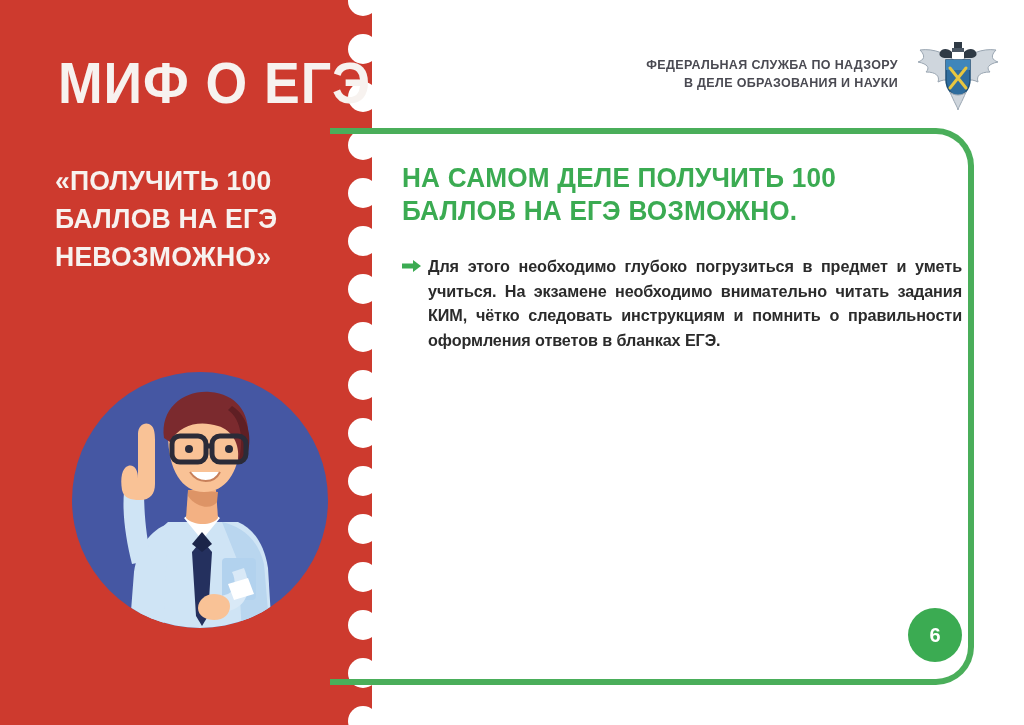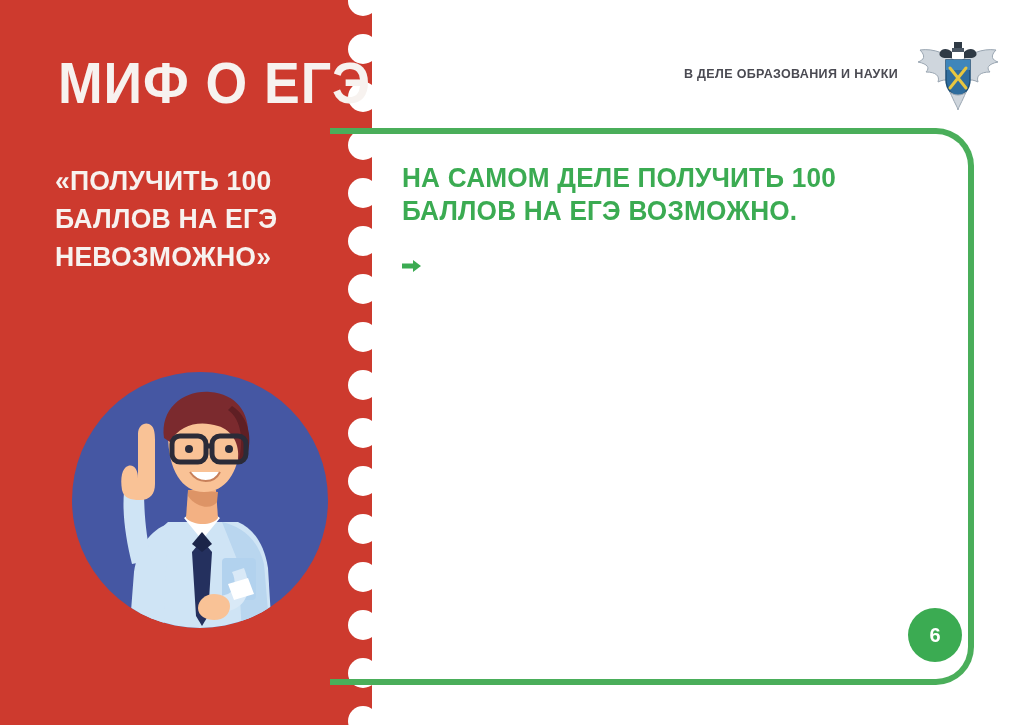--- a/index.html
+++ b/index.html
@@ -234,20 +234,21 @@
 
       <path d="M172 196 C180 216 176 232 160 238 L140 244 L136 228 L156 222 C164 218 164 208 160 200 Z" fill="#d9e9f7"></path>
       <path d="M142 222 C134 222 126 228 126 236 C126 244 134 248 142 248 C152 248 158 242 158 234 C158 226 150 222 142 222 Z" fill="#f9c296"></path>
 
       <path d="M156 212 L176 206 L182 222 L162 228 Z" fill="#ffffff"></path>
     </g>
   </svg>
 
   <div id="agency-header">
     <div id="agency-lines">
+      <div>ФЕДЕРАЛЬНАЯ СЛУЖБА ПО НАДЗОРУ</div>
       <div>В ДЕЛЕ ОБРАЗОВАНИЯ И НАУКИ</div>
     </div>
     <svg id="agency-emblem" viewBox="0 0 92 76">
 
       <path d="M46 28 C36 18 22 12 8 14 C14 20 12 24 6 26 C16 28 18 32 14 36 C24 36 28 40 26 46 C34 42 40 44 44 50 Z" fill="#cfd6dd" stroke="#9aa6b2" stroke-width="1"></path>
 
       <path d="M46 28 C56 18 70 12 84 14 C78 20 80 24 86 26 C76 28 74 32 78 36 C68 36 64 40 66 46 C58 42 52 44 48 50 Z" fill="#cfd6dd" stroke="#9aa6b2" stroke-width="1"></path>
 
       <path d="M40 16 C36 12 30 12 28 16 C26 20 30 22 34 22 L40 22 Z" fill="#2f3a45"></path>
       <path d="M52 16 C56 12 62 12 64 16 C66 20 62 22 58 22 L52 22 Z" fill="#2f3a45"></path>
@@ -266,19 +267,20 @@
 
   <div id="green-frame"></div>
 
   <div id="content">
     <div id="content-heading">НА САМОМ ДЕЛЕ ПОЛУЧИТЬ 100 БАЛЛОВ НА ЕГЭ ВОЗМОЖНО.</div>
 
     <div class="para">
       <svg class="bullet-arrow" viewBox="0 0 19 14">
         <path d="M0 4.5 L11 4.5 L11 1 L19 7 L11 13 L11 9.5 L0 9.5 Z" fill="#3bab52"></path>
       </svg>
+      <span>Для этого необходимо глубоко погрузиться в предмет и уметь учиться. На экзамене необходимо внимательно читать задания КИМ, чётко следовать инструкциям и помнить о правильности оформления ответов в бланках ЕГЭ.</span>
     </div>
 
   </div>
 
   <div id="page-badge">6</div>
 
 </div>
 
 </body></html>

